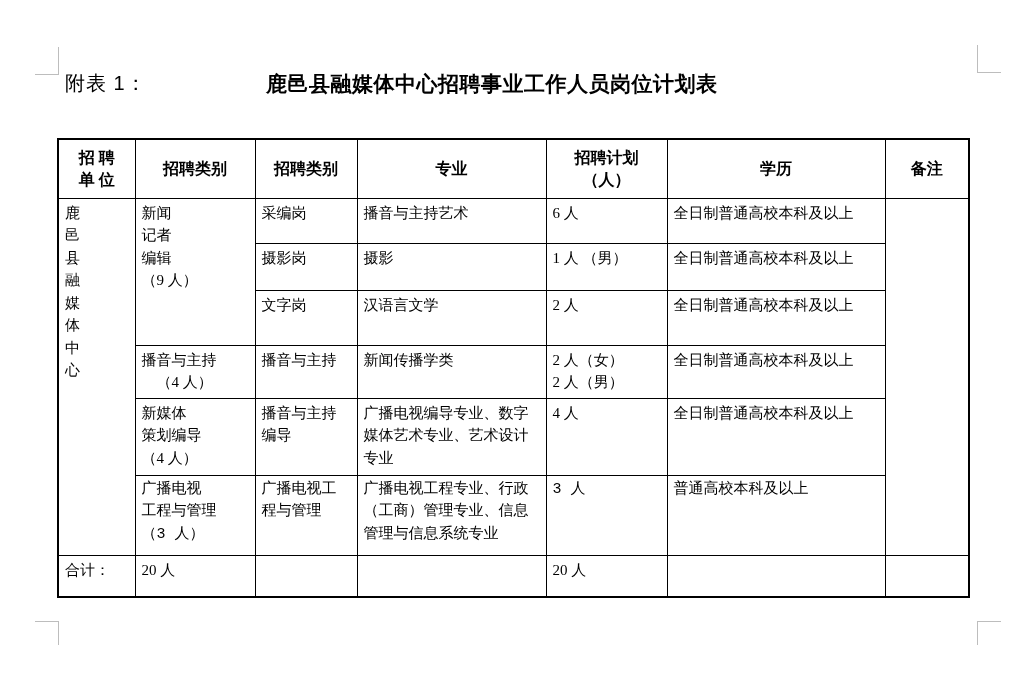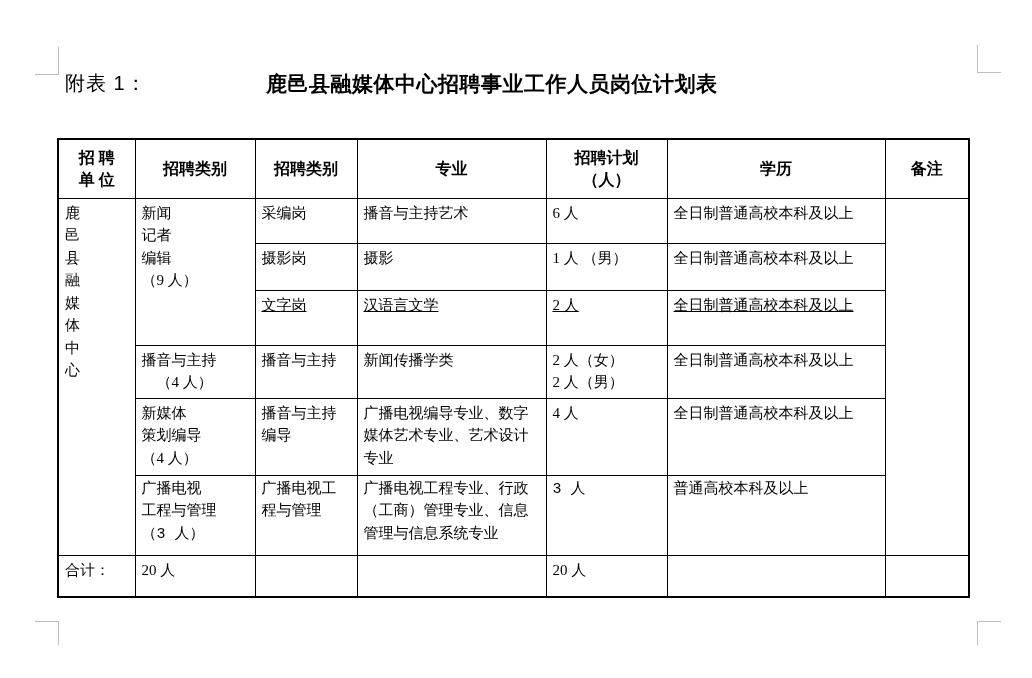--- a/index.html
+++ b/index.html
@@ -64,21 +64,21 @@
     text-align: center;
     vertical-align: middle;
     white-space: pre-line;
     line-height: 2.05;
     font-size: 15px;
   }
   .indent { padding-left: 24px; }
   tr.h-hdr   { height: 59px; }
   tr.h-r1    { height: 45px; }
   tr.h-r2    { height: 47px; }
-  tr.h-r3    { height: 55px; text-decoration: underline; }
+  tr.h-r3    { height: 55px; }
   tr.h-r4    { height: 53px; }
   tr.h-r5    { height: 77px; }
   tr.h-r6    { height: 80px; font-family: Liberation Mono, monospace; }
   tr.h-total { height: 42px; }
 </style>
 </head>
 <body>
 
 <div class="page">
 

